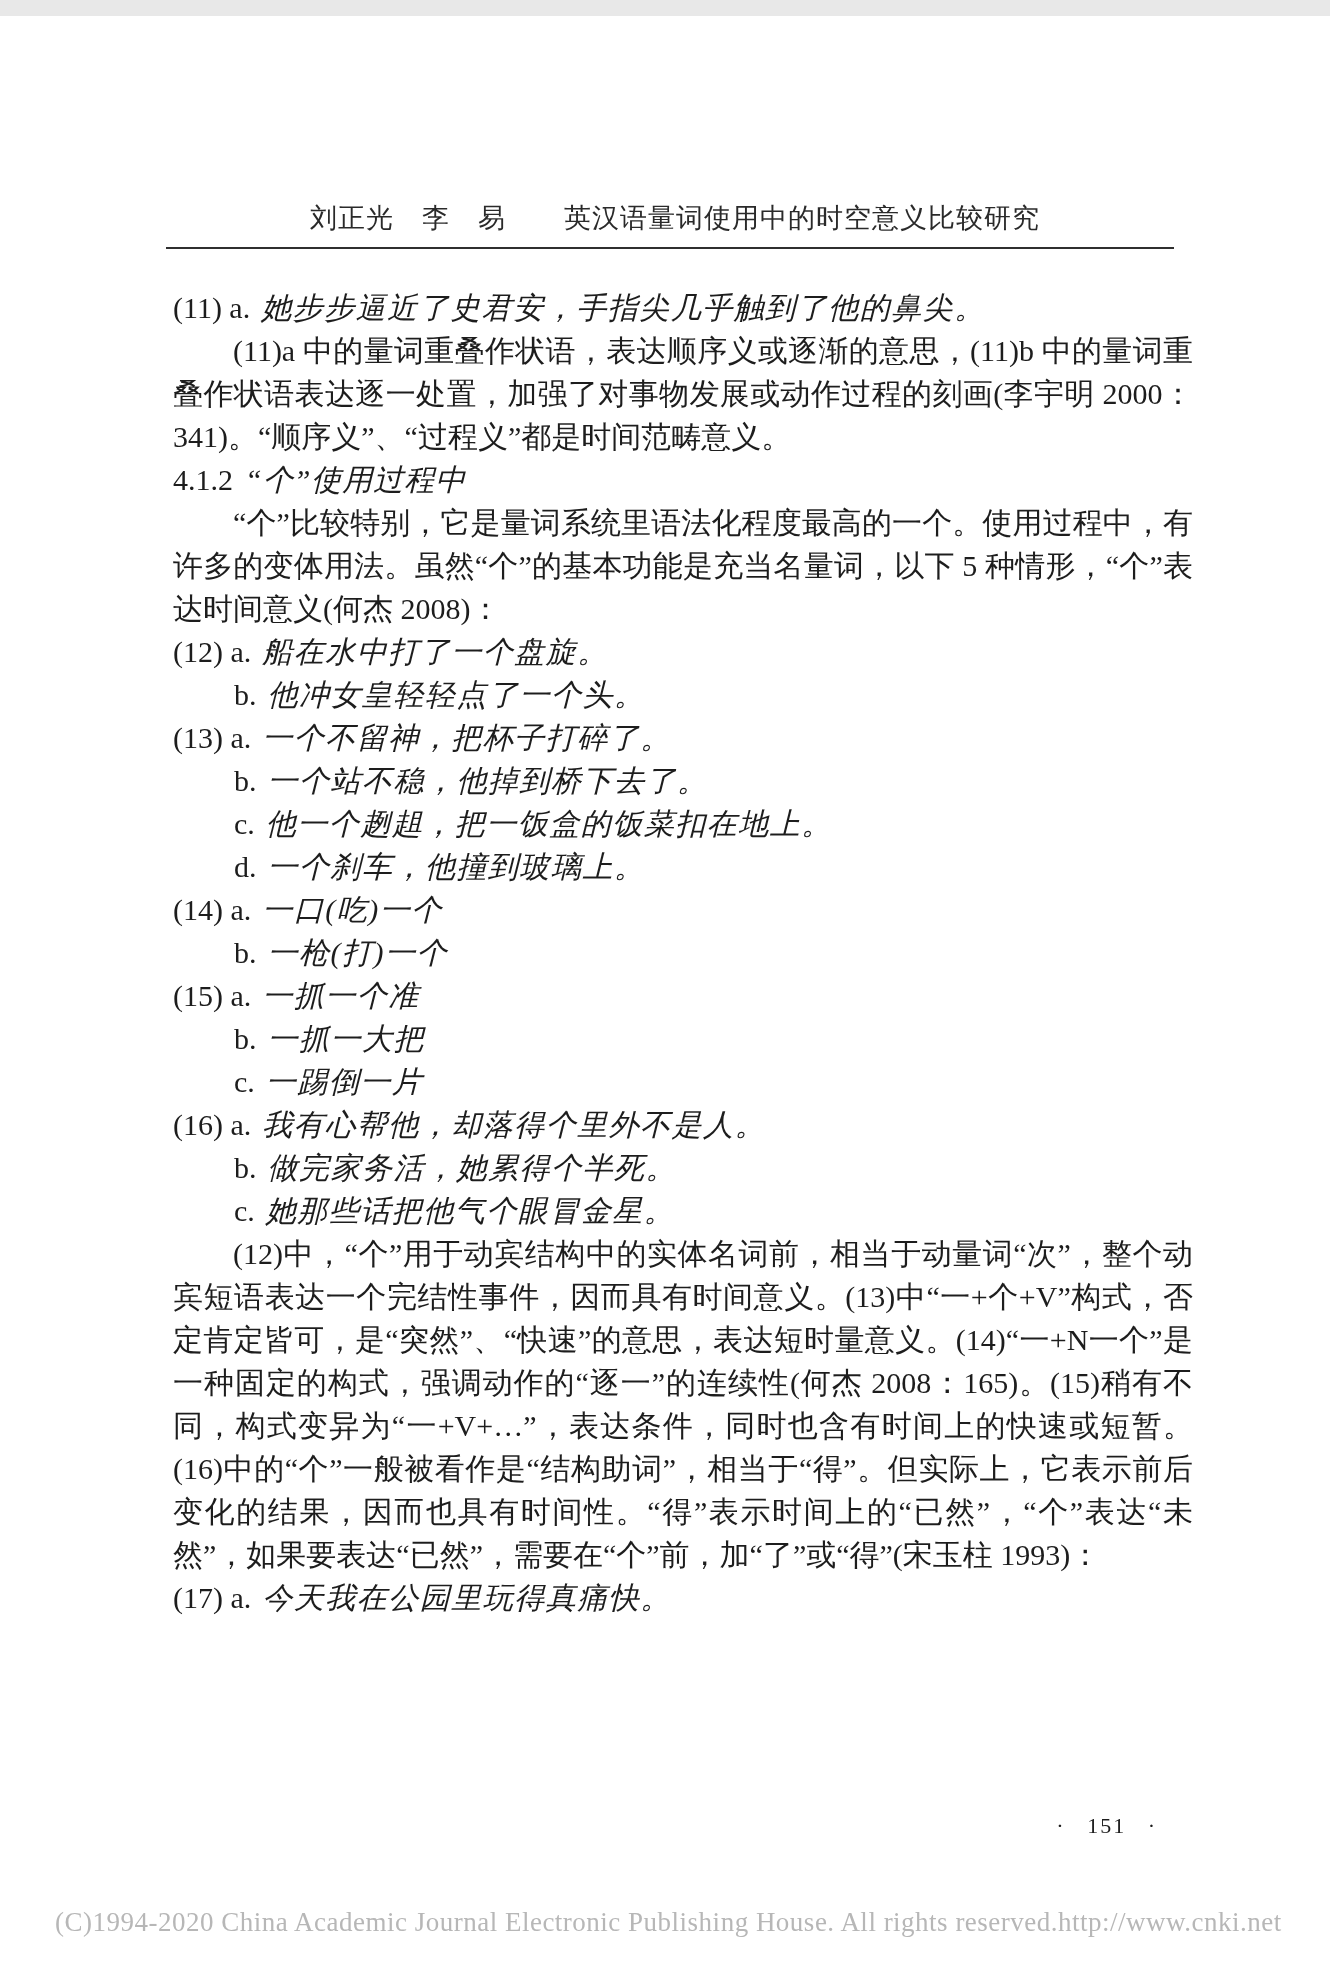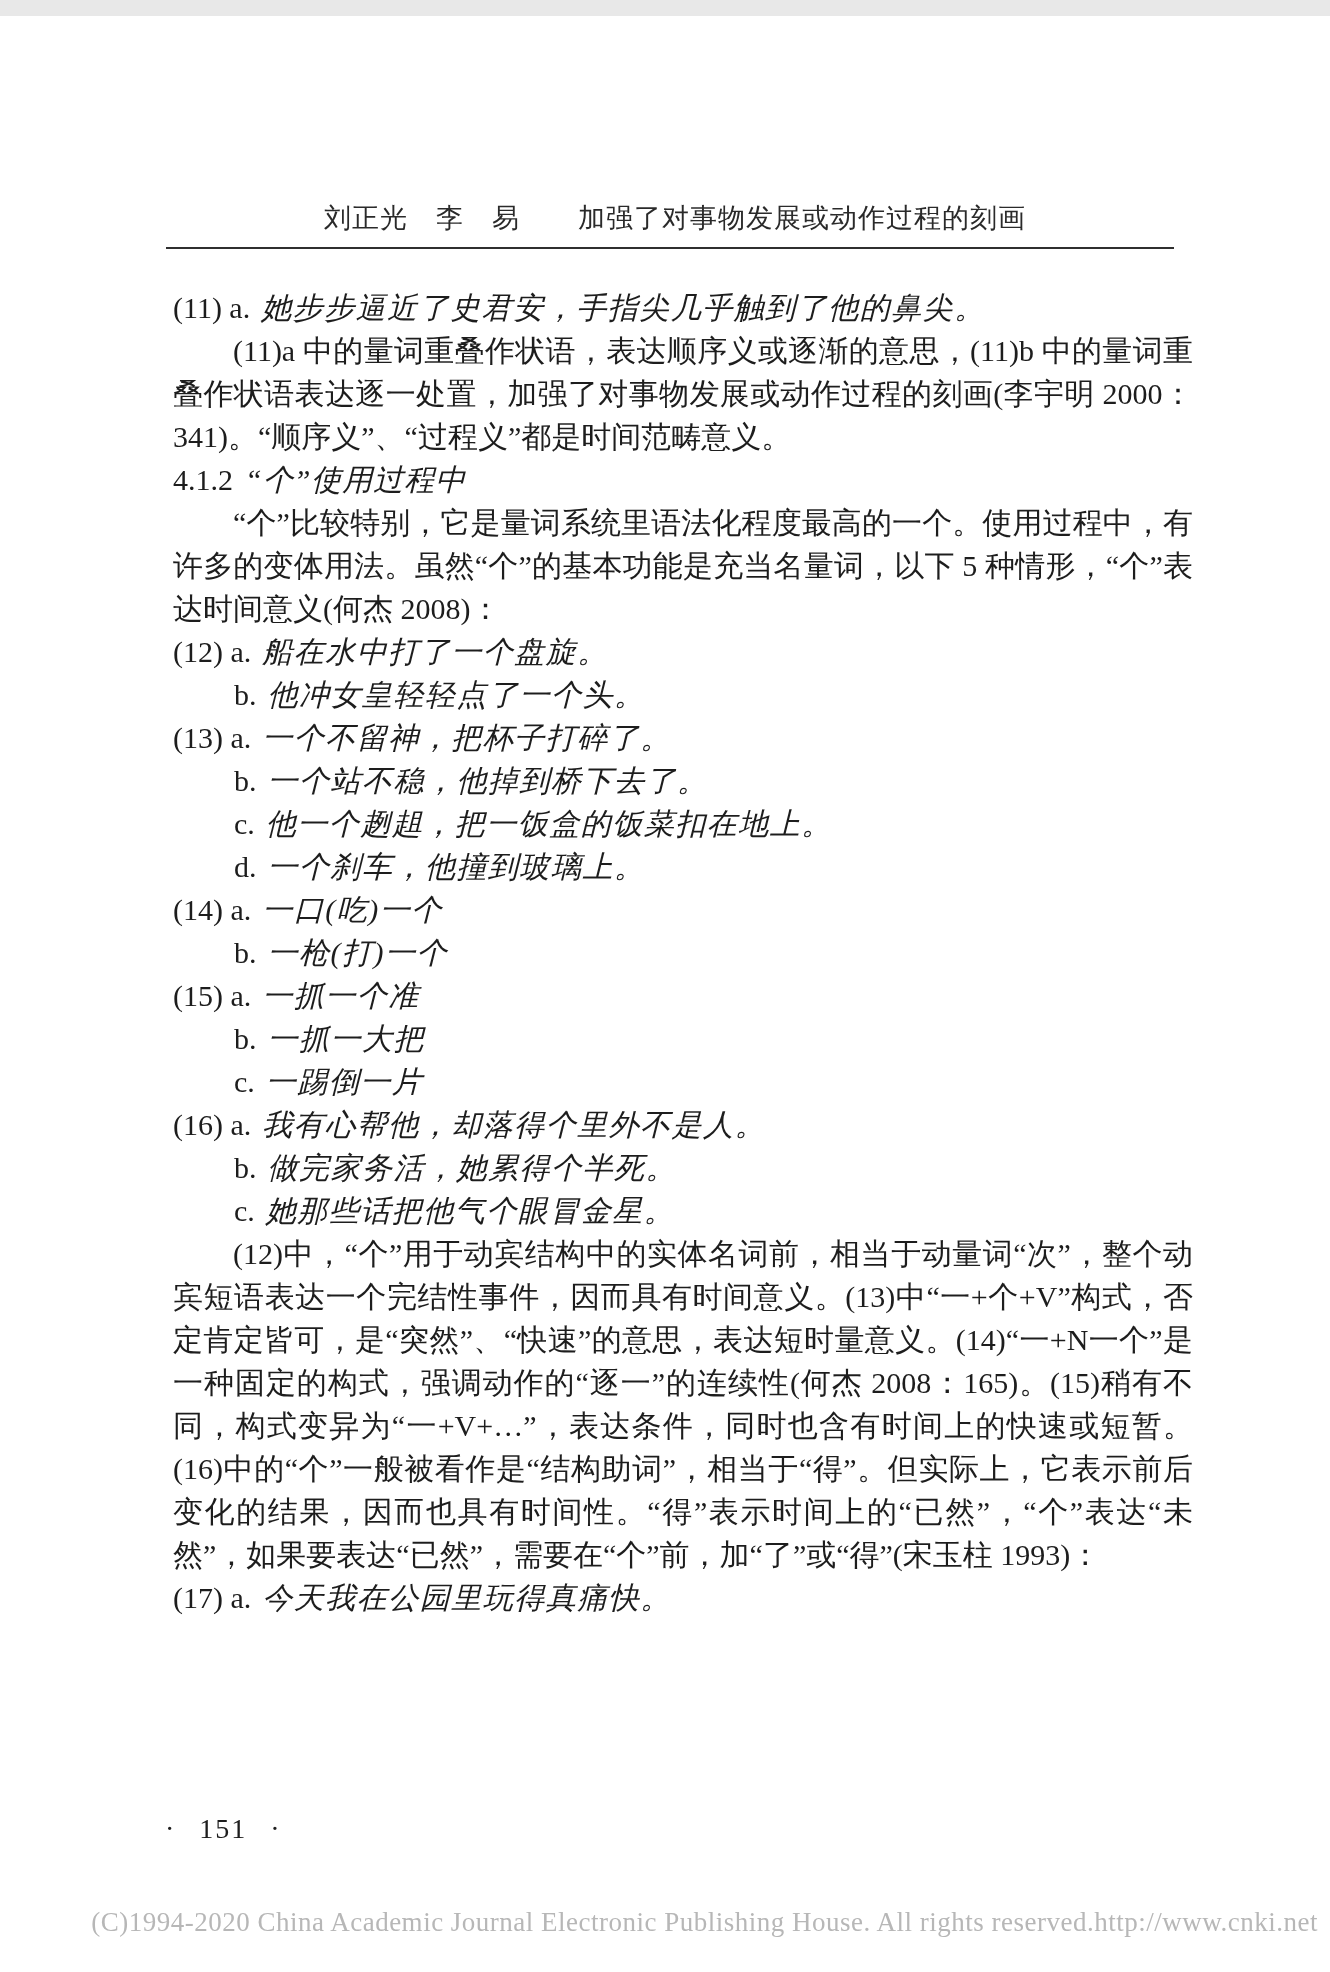--- a/index.html
+++ b/index.html
@@ -33,39 +33,39 @@
     text-align:justify; text-justify:inter-ideograph;
   }
   .line { white-space:nowrap; }
   .line.sub { padding-left:61px; }
   .lbl { font-style:normal; }
   .extxt { font-style:italic; letter-spacing:1.5px; margin-left:11px; }
   .heading .htxt { font-style:italic; letter-spacing:1px; margin-left:12px; }
   
   .page-num {
     position:absolute; top:1797px; left:165px; width:1020px;
-    text-align:left; padding-right:28px; box-sizing:border-box;
-    font-size:28px; color:#1d1d1d; letter-spacing:2px; word-spacing:14px;
+    text-align:right; padding-right:28px; box-sizing:border-box;
+    font-size:22px; color:#1d1d1d; letter-spacing:2px; word-spacing:14px;
   }
   
   .footer {
     position:absolute; top:1891px; left:55px; right:12px;
-    display:flex; justify-content:flex-end; align-items:baseline;
+    display:flex; justify-content:flex-start; align-items:baseline;
     font-size:27px; color:#b7b7b7; letter-spacing:0.5px;
     white-space:nowrap;
   }
 </style>
 </head>
 <body>
 
 <div class="page">
 
   <div class="running-head">
     <span>刘正光　李　易</span>
-    <span>加强了对事物发展或动作过程的刻画</span>
+    <span>英汉语量词使用中的时空意义比较研究</span>
   </div>
   <div class="head-rule"></div>
 
   <div class="content">
 
     <div class="line ex">
       <span class="lbl">(11) a.</span><span class="extxt">她步步逼近了史君安，手指尖几乎触到了他的鼻尖。</span>
     </div>
 
     <p class="para">(11)a 中的量词重叠作状语，表达顺序义或逐渐的意思，(11)b 中的量词重叠作状语表达逐一处置，加强了对事物发展或动作过程的刻画(李宇明 2000：341)。“顺序义”、“过程义”都是时间范畴意义。</p>

